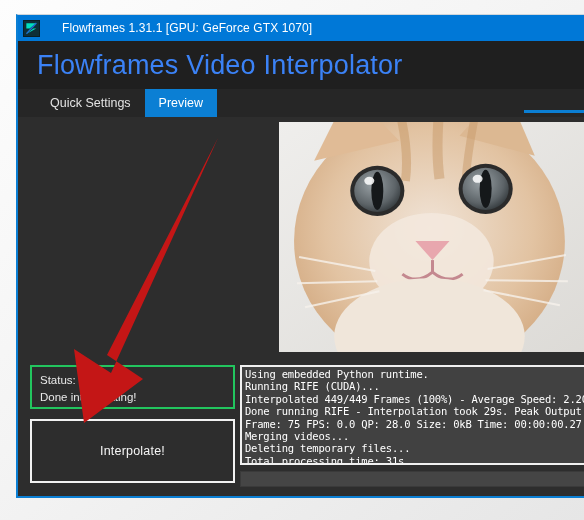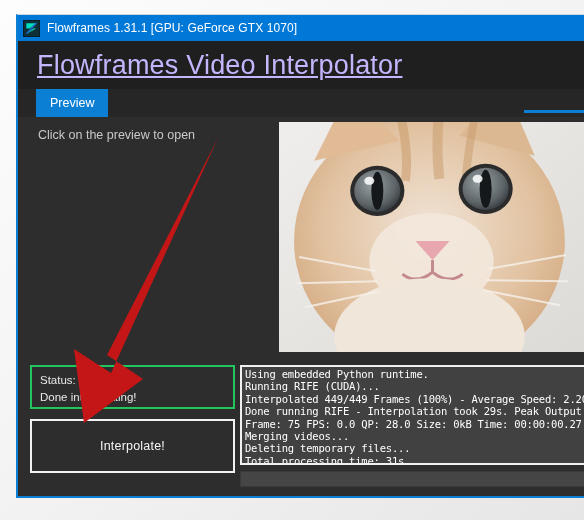--- a/index.html
+++ b/index.html
@@ -52,37 +52,37 @@
     flex: none;
     margin-right: 7px;
   }
   #app-icon svg { display:block; }
   #titlebar-text {
     color: #ffffff;
     font-size: 12px;
     line-height: 26px;
     white-space: nowrap;
     letter-spacing: .1px;
+    margin-left: 15px;
   }
   
   #app-header {
     height: 48px;
     background: #1f1f1f;
     display: flex;
     align-items: center;
     padding-left: 19px;
     box-sizing: border-box;
   }
   #app-title {
-    color: #c4b5fd;
+    color: #3b82f6;
     font-size: 27px;
     font-weight: 400;
     white-space: nowrap;
     letter-spacing: .2px;
-    text-decoration: underline;
   }
   
   #tabstrip {
     height: 28px;
     background: #262626;
     display: flex;
     align-items: stretch;
     padding-left: 18px;
     box-sizing: border-box;
     position: relative;
@@ -158,21 +158,21 @@
     color: #e8e8e8;
     font-size: 11.5px;
     line-height: 17px;
     white-space: nowrap;
   }
   #interpolate-button {
     position: absolute;
     left: 12px;
     top: 302px;
     width: 205px;
-    height: 54px;
+    height: 64px;
     border: 2px solid #f2f2f2;
     background: #2d2d2d;
     box-sizing: border-box;
     display: flex;
     align-items: center;
     justify-content: center;
   }
   #interpolate-label {
     color: #f5f5f5;
     font-size: 12.5px;
@@ -233,30 +233,30 @@
       </svg>
     </span>
     <span id="titlebar-text">Flowframes 1.31.1 [GPU: GeForce GTX 1070]</span>
   </div>
 
   <div id="app-header">
     <span id="app-title">Flowframes Video Interpolator</span>
   </div>
 
   <div id="tabstrip">
+    <div class="tab">Quick Settings</div>
     <div class="tab selected">Preview</div>
     <div id="tab-gap"></div>
     <div id="tab-underline"></div>
   </div>
 
   <div id="app-body">
 
     <div id="preview-area">
       <div id="preview-hint">
-        <div>Click on the preview to open</div>
       </div>
 
       <div id="preview-image">
         <svg viewBox="0 0 320 232" preserveAspectRatio="xMidYMid slice" aria-hidden="true">
           <defs>
             <radialGradient id="furA" cx="50%" cy="45%" r="70%">
               <stop offset="0%" stop-color="#f0e3d6"></stop>
               <stop offset="55%" stop-color="#e2c3a2"></stop>
               <stop offset="100%" stop-color="#c99a6d"></stop>
             </radialGradient>

